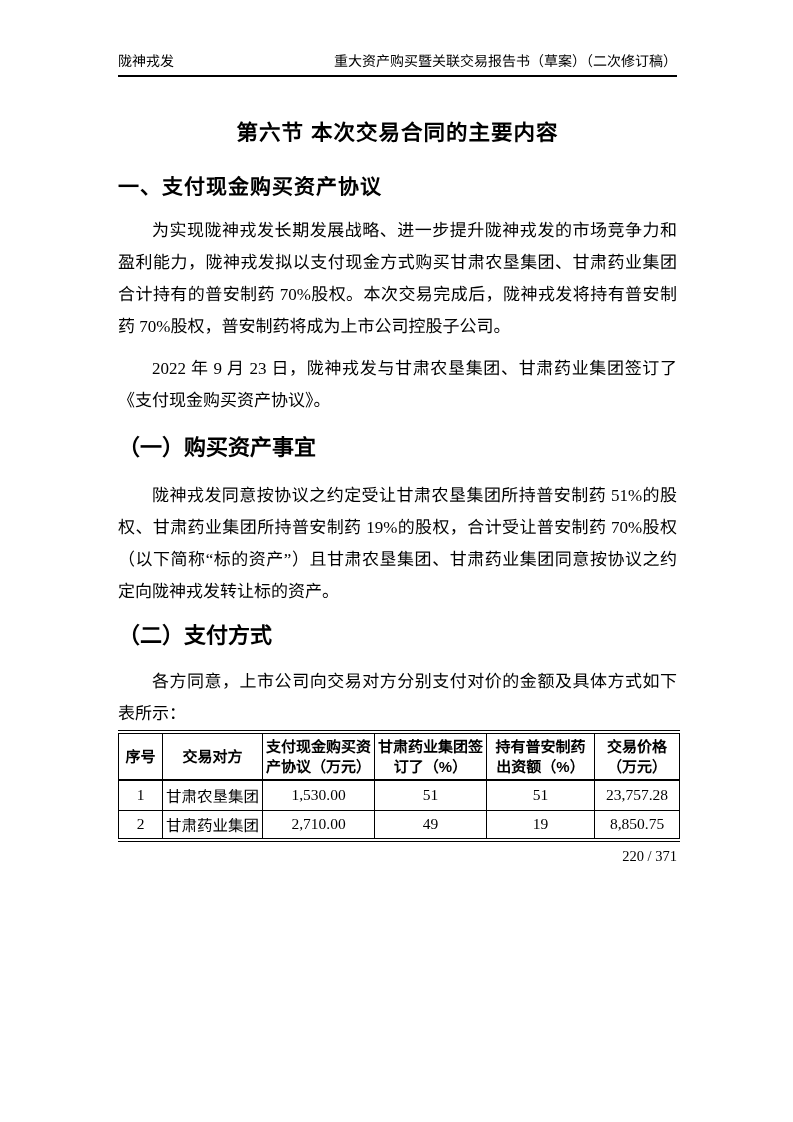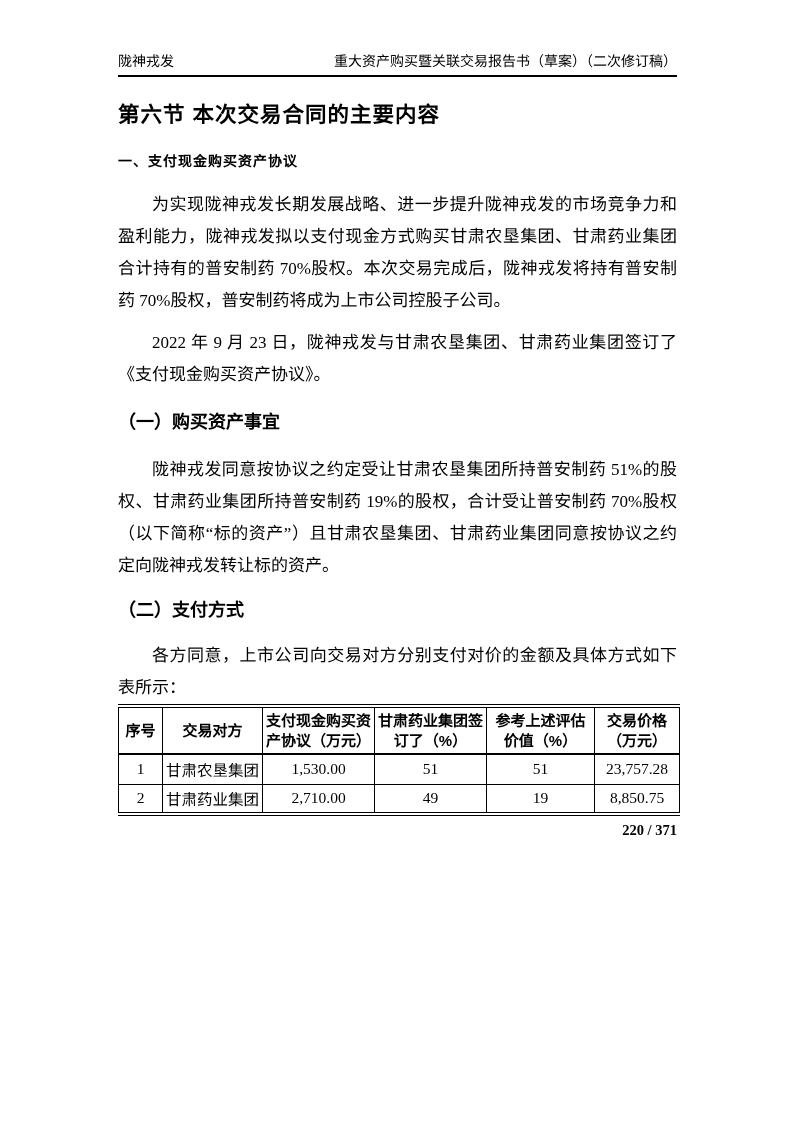--- a/index.html
+++ b/index.html
@@ -19,40 +19,40 @@
   .doc-header {
     display: flex;
     justify-content: space-between;
     align-items: flex-end;
     font-size: 14px;
     line-height: 17px;
     padding-bottom: 5px;
     border-bottom: 2px solid #000000;
   }
   .doc-title {
-    margin-top: 24px;
-    text-align: left;
+    margin-top: 42px;
+    text-align: center;
     font-family: "Liberation Sans", sans-serif;
     font-weight: bold;
     font-size: 21.5px;
     line-height: 28px;
     letter-spacing: 1px;
   }
   .h-section {
-    margin-top: 19px;
+    margin-top: 27px;
     font-family: "Liberation Sans", sans-serif;
     font-weight: bold;
-    font-size: 14px;
+    font-size: 21px;
     line-height: 26px;
     letter-spacing: 1px;
   }
   .h-sub {
     font-family: "Liberation Sans", sans-serif;
     font-weight: bold;
-    font-size: 18px;
+    font-size: 22px;
     line-height: 26px;
   }
   .h-sub-1 { margin-top: 18px; }
   .h-sub-2 { margin-top: 15px; }
   p.body {
     font-size: 17px;
     line-height: 32px;
     text-align: justify;
     text-align-last: left;
     text-indent: 2em;
@@ -84,21 +84,21 @@
     height: 48px;
     border-bottom: 2px solid #000000;
   }
   table.pay-table td {
     font-size: 15.5px;
     height: 30px;
   }
   .page-num {
     margin-top: 5px;
     text-align: right;
-    font-weight: bold;
+    font-weight: normal;
     font-size: 14.5px;
     line-height: 18px;
   }
 </style>
 </head>
 <body>
 
 <div class="page">
 
   <div class="doc-header">
@@ -129,21 +129,21 @@
       <col style="width:112px">
       <col style="width:108px">
       <col style="width:85px">
     </colgroup>
     <thead>
       <tr>
         <th>序号</th>
         <th>交易对方</th>
         <th>支付现金购买资产协议（万元）</th>
         <th>甘肃药业集团签订了（%）</th>
-        <th>参考上述评估价值（%）</th>
+        <th>持有普安制药出资额（%）</th>
         <th>交易价格（万元）</th>
       </tr>
     </thead>
     <tbody>
       <tr>
         <td>1</td>
         <td>甘肃农垦集团</td>
         <td>1,530.00</td>
         <td>51</td>
         <td>51</td>

